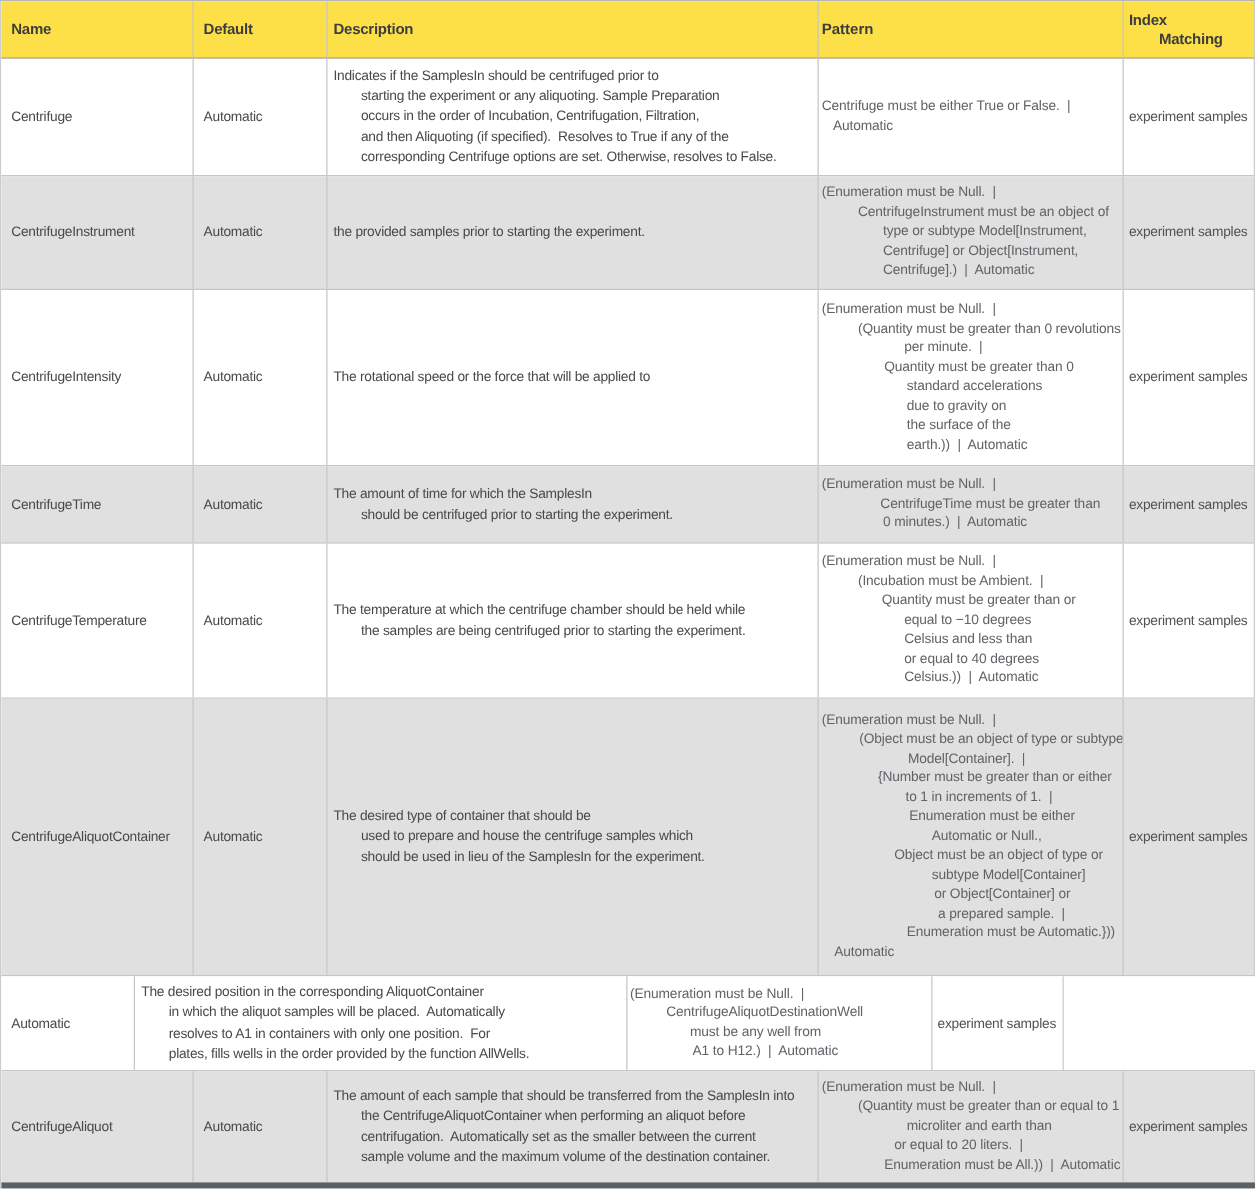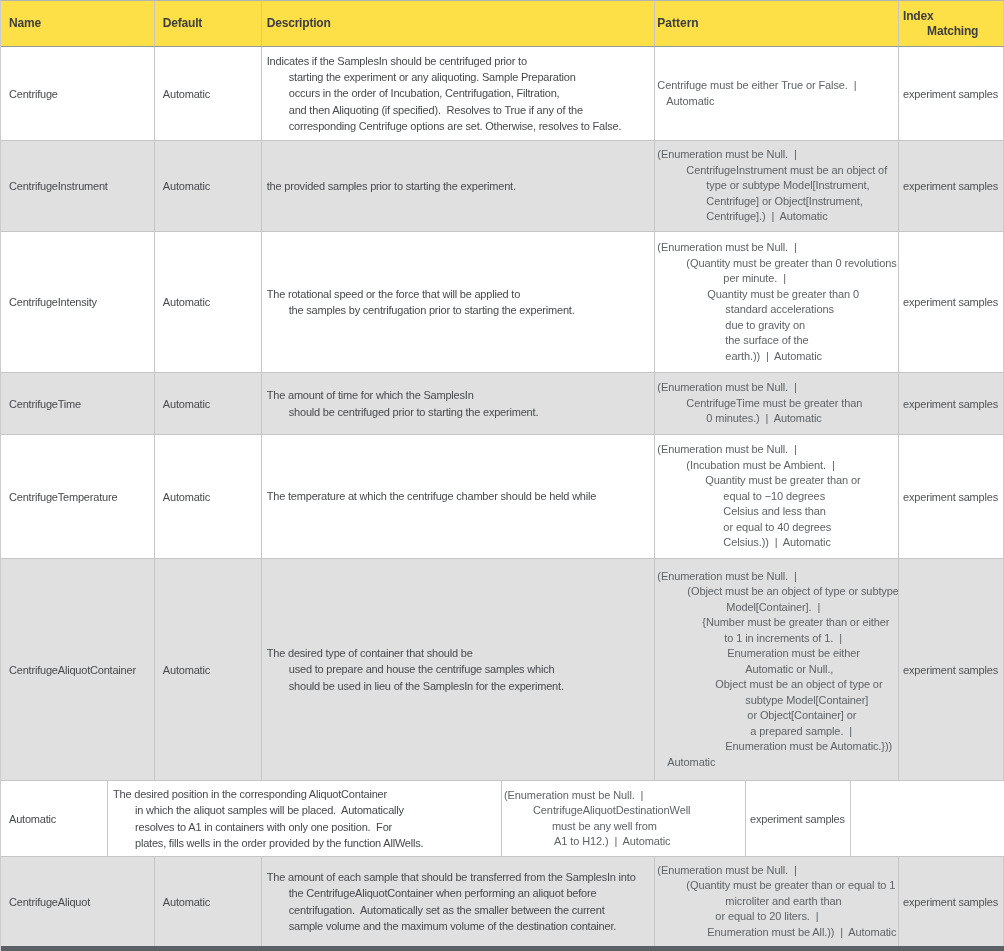--- a/index.html
+++ b/index.html
@@ -116,21 +116,20 @@
       </div>
       <div class="row" style="height: 141px;">
         <div class="cell c-name">
           <div class="name-line">CentrifugeIntensity</div>
         </div>
         <div class="cell c-default">
           <div class="name-line">Automatic</div>
         </div>
         <div class="cell c-desc">
           <div class="desc-line">The rotational speed or the force that will be applied to</div>
-          <div class="desc-line">the samples by centrifugation prior to starting the experiment.</div>
         </div>
         <div class="cell c-pattern">
           <div class="pat-line" style="padding-left: 0px;">(Enumeration must be Null.  |</div>
           <div class="pat-line" style="padding-left: 29px;">(Quantity must be greater than 0 revolutions</div>
           <div class="pat-line" style="padding-left: 66px;">per minute.  |</div>
           <div class="pat-line" style="padding-left: 50px;">Quantity must be greater than 0</div>
           <div class="pat-line" style="padding-left: 68px;">standard accelerations</div>
           <div class="pat-line" style="padding-left: 68px;">due to gravity on</div>
           <div class="pat-line" style="padding-left: 68px;">the surface of the</div>
           <div class="pat-line" style="padding-left: 68px;">earth.))  |  Automatic</div>
@@ -145,36 +144,37 @@
         </div>
         <div class="cell c-default">
           <div class="name-line">Automatic</div>
         </div>
         <div class="cell c-desc">
           <div class="desc-line">The amount of time for which the SamplesIn</div>
           <div class="desc-line">should be centrifuged prior to starting the experiment.</div>
         </div>
         <div class="cell c-pattern">
           <div class="pat-line" style="padding-left: 0px;">(Enumeration must be Null.  |</div>
-          <div class="pat-line" style="padding-left: 29px;">CentrifugeTime must be greater than</div>
+          <div class="pat-line" style="padding-left: 29px; text-align: center;">CentrifugeTime must be greater than</div>
           <div class="pat-line" style="padding-left: 49px;">0 minutes.)  |  Automatic</div>
         </div>
         <div class="cell c-index">
           <div class="name-line">experiment samples</div>
         </div>
       </div>
       <div class="row" style="height: 124px;">
         <div class="cell c-name">
           <div class="name-line">CentrifugeTemperature</div>
         </div>
         <div class="cell c-default">
           <div class="name-line">Automatic</div>
         </div>
         <div class="cell c-desc">
           <div class="desc-line">The temperature at which the centrifuge chamber should be held while</div>
+          <div class="desc-line">the samples are being centrifuged prior to starting the experiment.</div>
         </div>
         <div class="cell c-pattern">
           <div class="pat-line" style="padding-left: 0px;">(Enumeration must be Null.  |</div>
           <div class="pat-line" style="padding-left: 29px;">(Incubation must be Ambient.  |</div>
           <div class="pat-line" style="padding-left: 48px;">Quantity must be greater than or</div>
           <div class="pat-line" style="padding-left: 66px;">equal to −10 degrees</div>
           <div class="pat-line" style="padding-left: 66px;">Celsius and less than</div>
           <div class="pat-line" style="padding-left: 66px;">or equal to 40 degrees</div>
           <div class="pat-line" style="padding-left: 66px;">Celsius.))  |  Automatic</div>
         </div>

